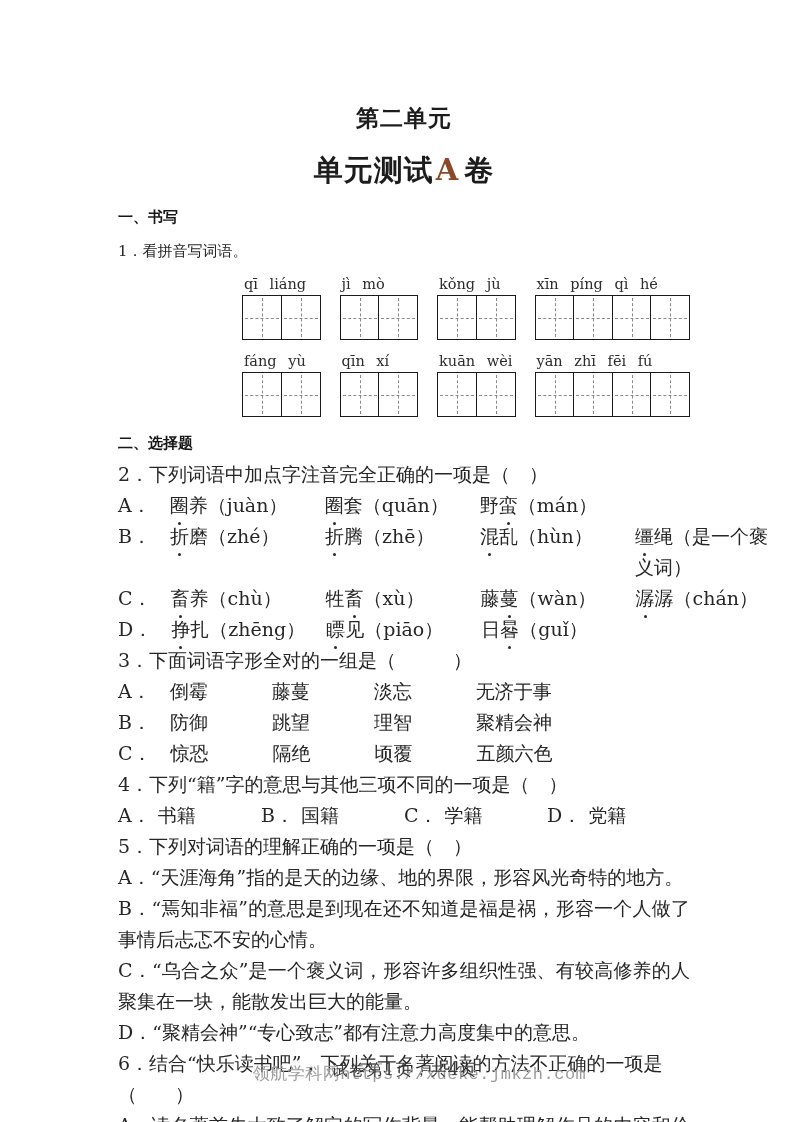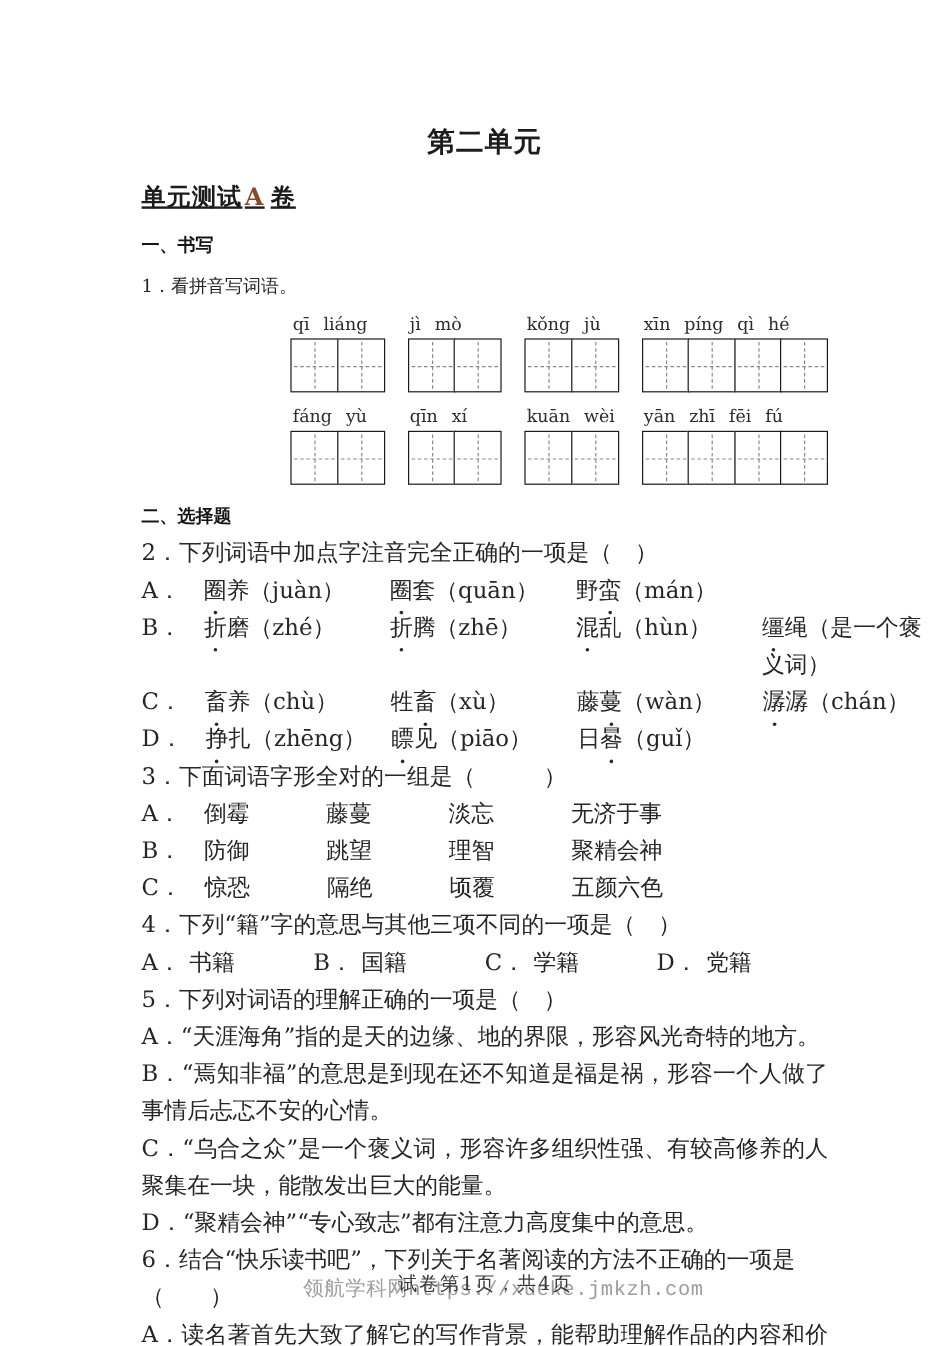--- a/index.html
+++ b/index.html
@@ -15,24 +15,23 @@
     position:absolute; left:118px; top:0; width:572px;
   }
   .doc-title {
     margin-top:103px;
     text-align:center;
     font-size:23px; font-weight:700; color:#1c1c1c;
     letter-spacing:1px;
   }
   .doc-subtitle {
     margin-top:17px;
-    text-align:left;
-    font-size:20px; font-weight:700; color:#1c1c1c;
+    text-align:center;
+    font-size:29px; font-weight:700; color:#1c1c1c;
     letter-spacing:1px;
-    text-decoration:underline;
   }
   .doc-subtitle .accent { margin:0 5px 0 2px; }
   .sec-heading {
     margin-top:17px;
     font-size:15px; font-weight:700; color:#161616;
   }
   .q-instruction { margin-top:15px; font-size:15px; }
   
   #writing-area { margin-top:12px; }
   .write-row { display:flex; gap:19px; margin-bottom:10px;justify-content:flex-end; }

